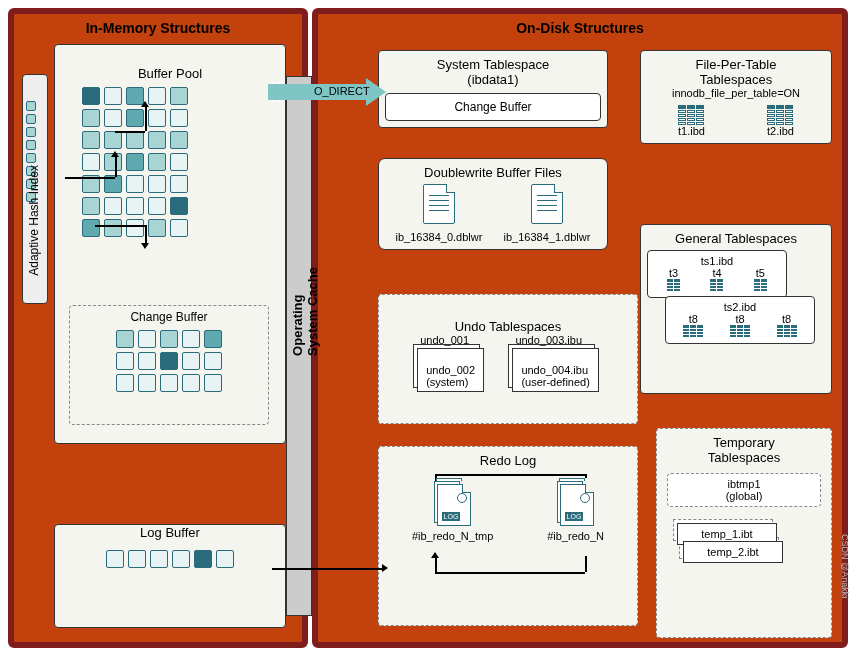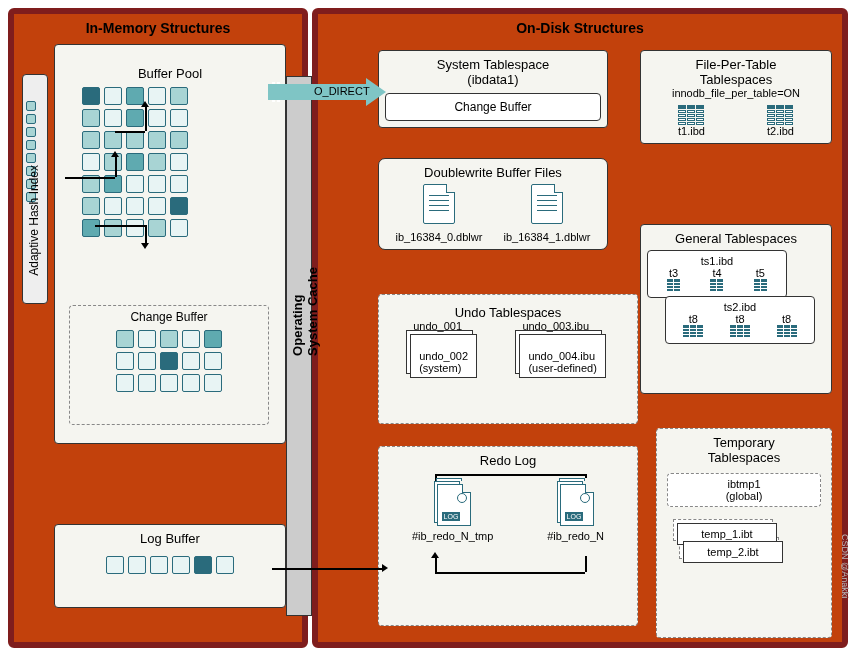--- a/index.html
+++ b/index.html
@@ -42,28 +42,28 @@
 
 
 .odirect { position: absolute; left: 260px; top: 70px; width: 120px; height: 28px; z-index: 6; }
 .odirect-bar { position: absolute; left: 0; top: 6px; width: 100px; height: 16px; background: #7fc5c5; }
 .odirect-head { position: absolute; left: 98px; top: 0; width: 0; height: 0; border-left: 20px solid #7fc5c5; border-top: 14px solid transparent; border-bottom: 14px solid transparent; }
 .odirect-txt { position: absolute; left: 46px; top: 7px; font-size: 11px; }
 .odirect-slits { position: absolute; left: 4px; top: 4px; display: flex; gap: 2px; }
 .slit { width: 3px; height: 20px; background: #fff; }
 
 
-.logbuf { position: absolute; left: 40px; top: 510px; width: 232px; height: 84px; padding: 6px; text-align: center; }
+.logbuf { position: absolute; left: 40px; top: 510px; width: 232px; height: 104px; text-align: center; }
 
 
 .sys-ts { position: absolute; left: 60px; top: 36px; width: 230px; padding: 6px; }
 .fpt { position: absolute; right: 10px; top: 36px; width: 192px; padding: 6px; text-align: center; }
 .dblw { position: absolute; left: 60px; top: 144px; width: 230px; padding: 6px; text-align: center; border-radius: 7px; }
 .gents { position: absolute; right: 10px; top: 210px; width: 192px; height: 170px; padding: 6px; }
-.undots { position: absolute; left: 60px; top: 280px; width: 260px; height: 130px; padding: 10px; }
+.undots { position: absolute; left: 60px; top: 280px; width: 260px; height: 130px; padding: 24px; }
 .redolog { position: absolute; left: 60px; top: 432px; width: 260px; height: 180px; padding: 6px; }
 .tempts { position: absolute; right: 10px; top: 414px; width: 176px; height: 210px; padding: 6px; text-align: center; }
 
 
 .tbico { display: inline-flex; gap: 1px; vertical-align: top; }
 .tbcol { display: flex; flex-direction: column; gap: 1px; }
 .tbhdr { width: 8px; height: 4px; background: #2a6b7c; }
 .tbcell { width: 8px; height: 3px; background: #fff; border: 0.5px solid #2a6b7c; }
 .tbico.sm .tbhdr { width: 6px; height: 3px; }
 .tbico.sm .tbcell { width: 6px; height: 2px; }

